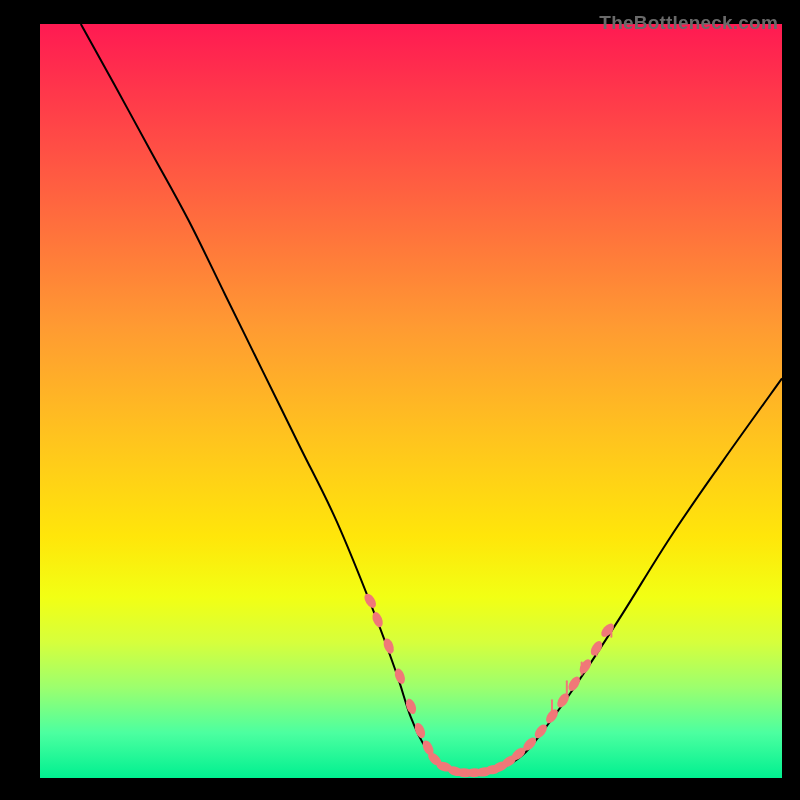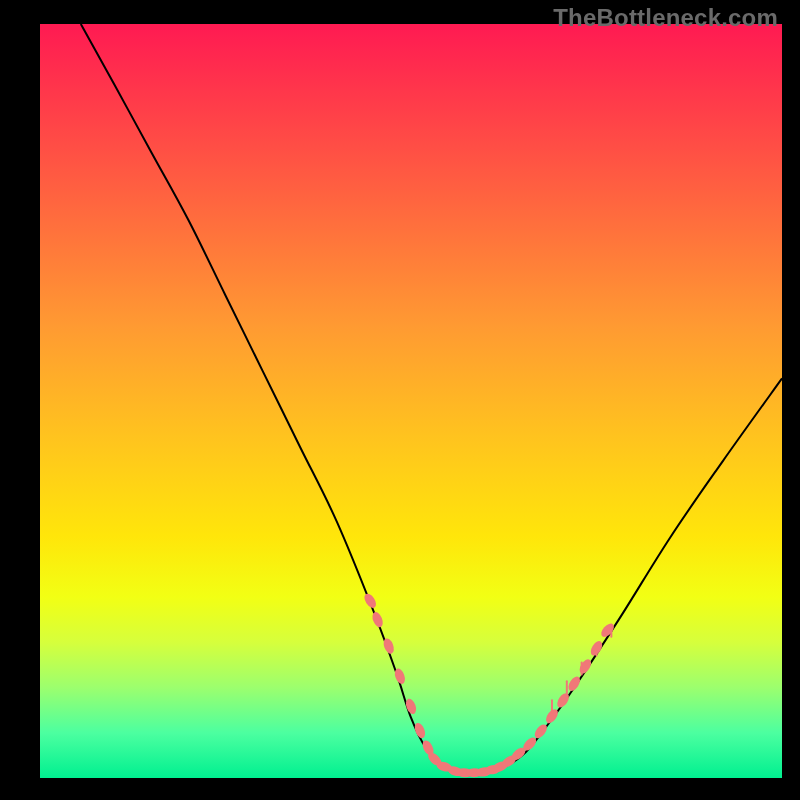--- a/index.html
+++ b/index.html
@@ -33,24 +33,24 @@
       #ffc41e 55%,
       #ffe60a 68%,
       #f2ff14 76%,
       #d6ff3c 82%,
       #9cff6e 88%,
       #4cffa0 94%,
       #00f090 100%);
   }
   #watermark {
     position: absolute;
-    top: 4px;
+    top: 12px;
     right: 22px;
     font-family: Arial, Helvetica, sans-serif;
-    font-size: 24px;
+    font-size: 19px;
     font-weight: bold;
     color: #6a6a6a;
     letter-spacing: 0.2px;
     user-select: none;
   }
   svg {
     position: absolute;
     left: 0;
     top: 0;
   }

